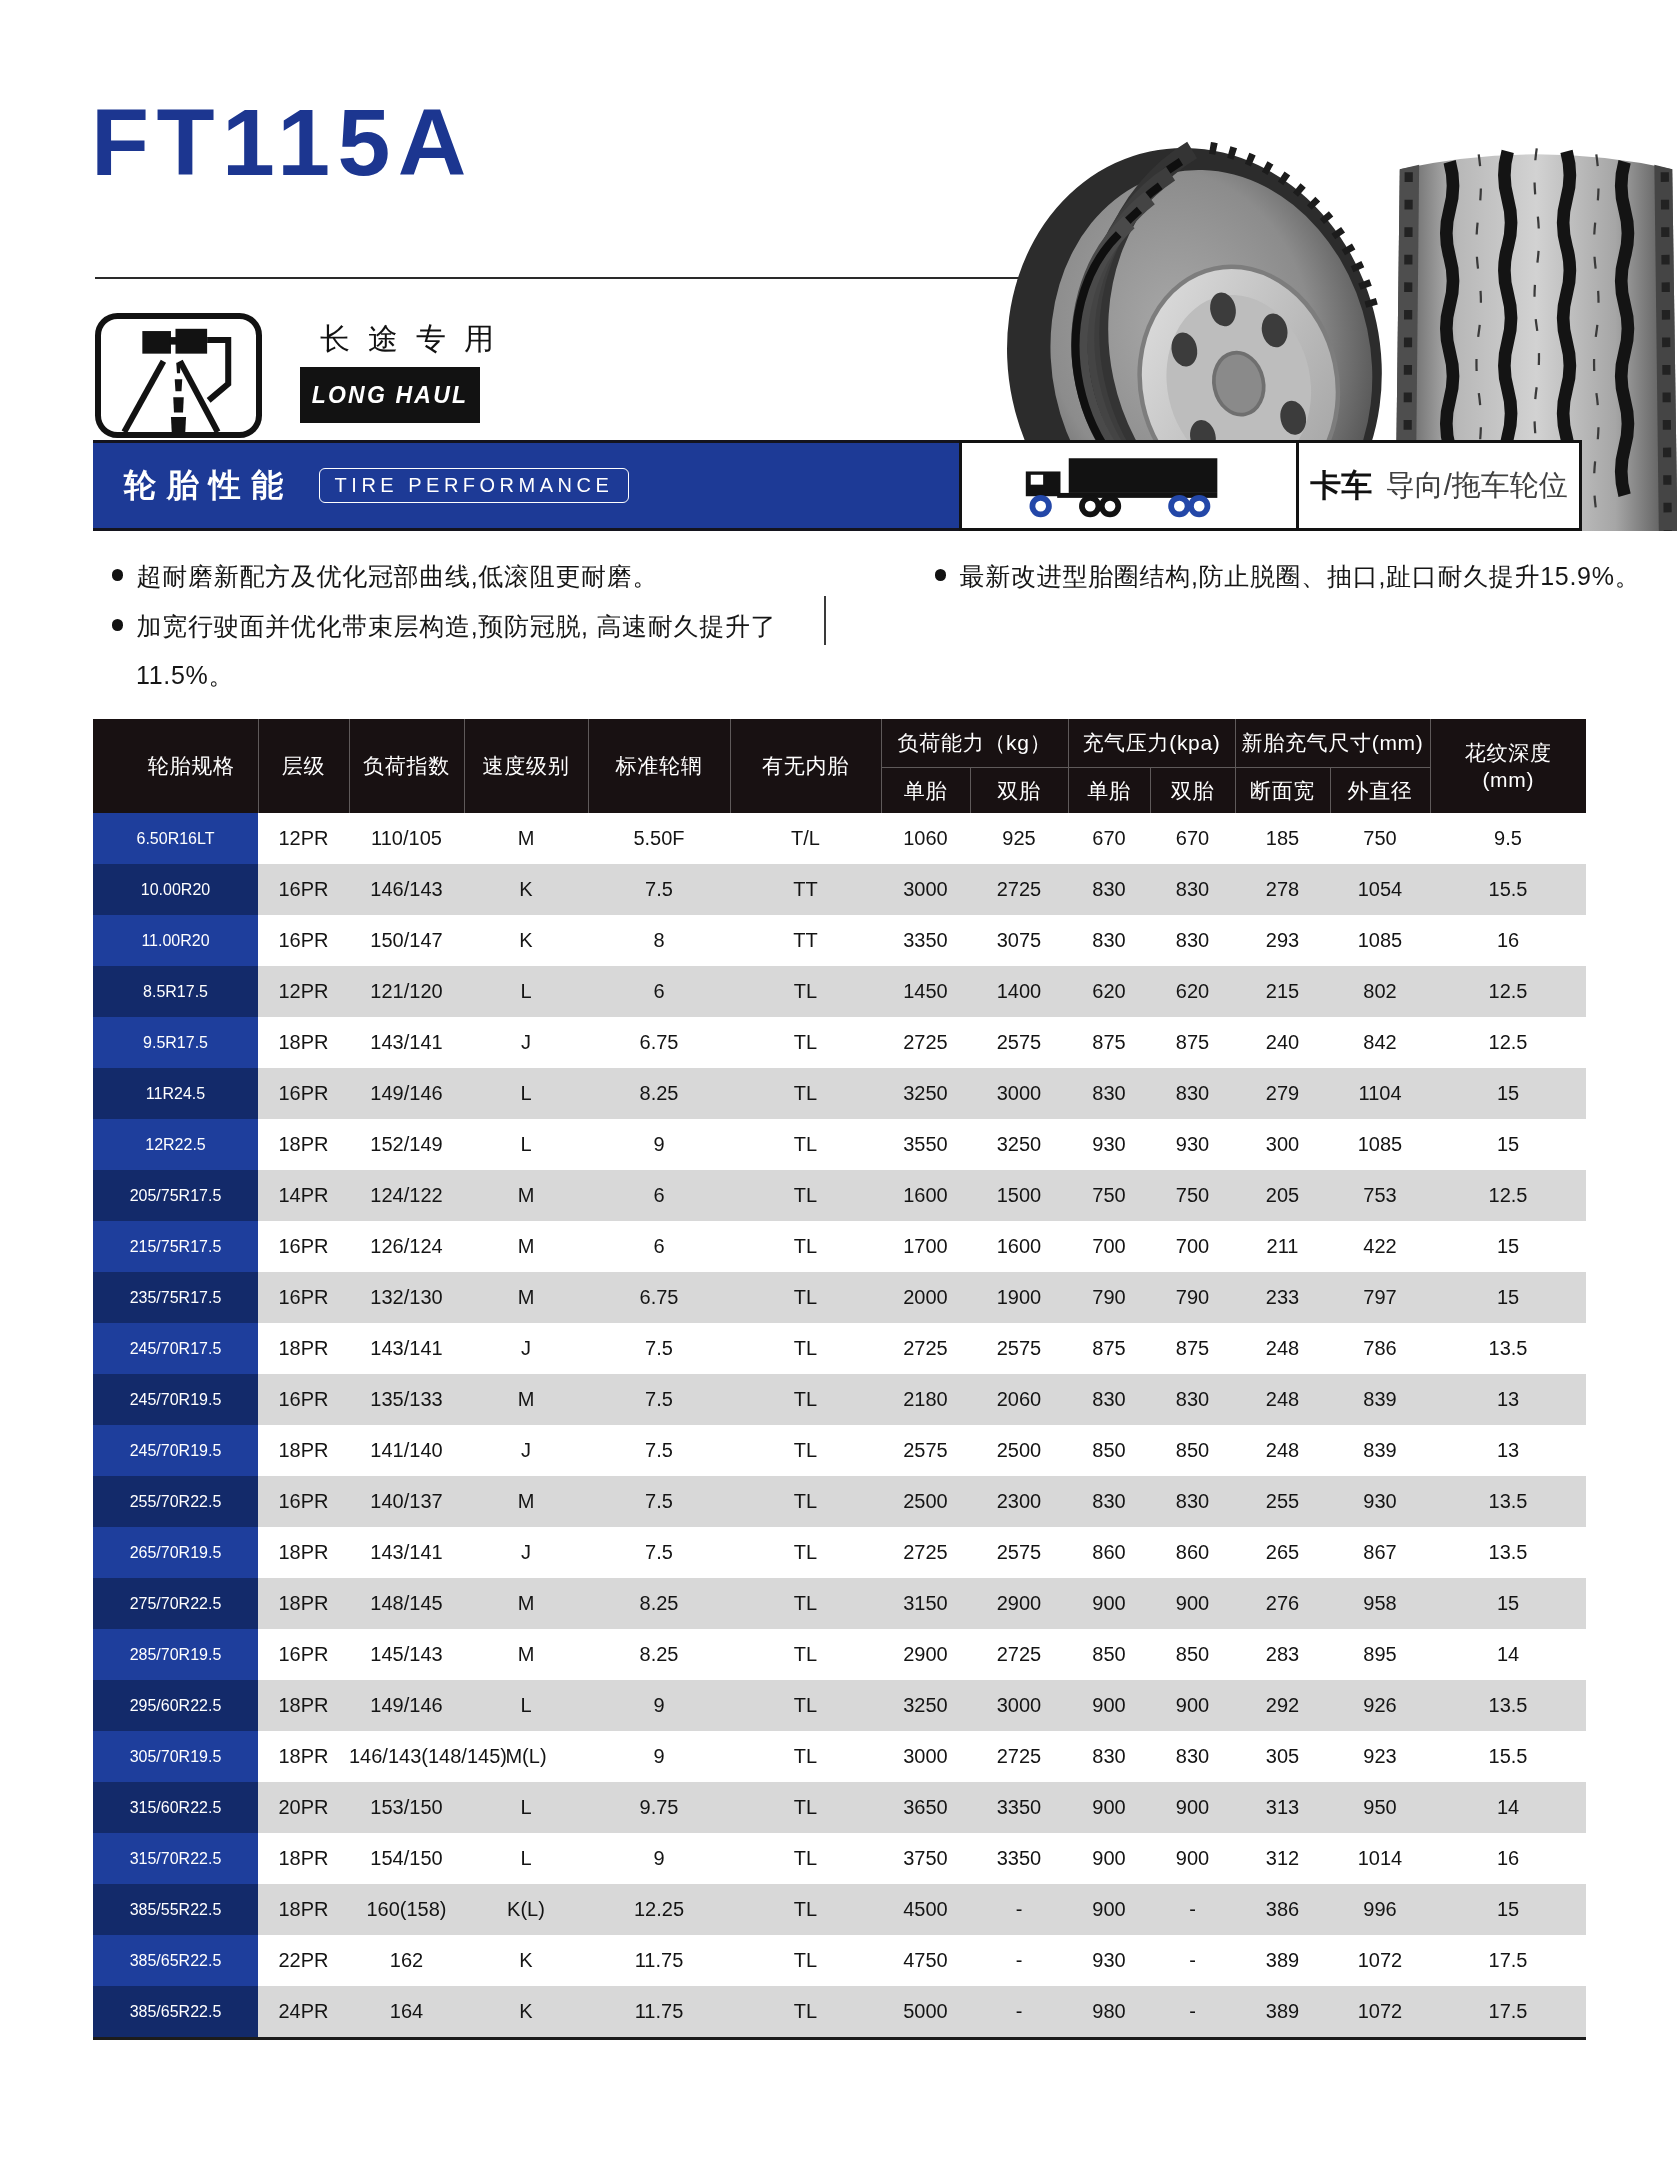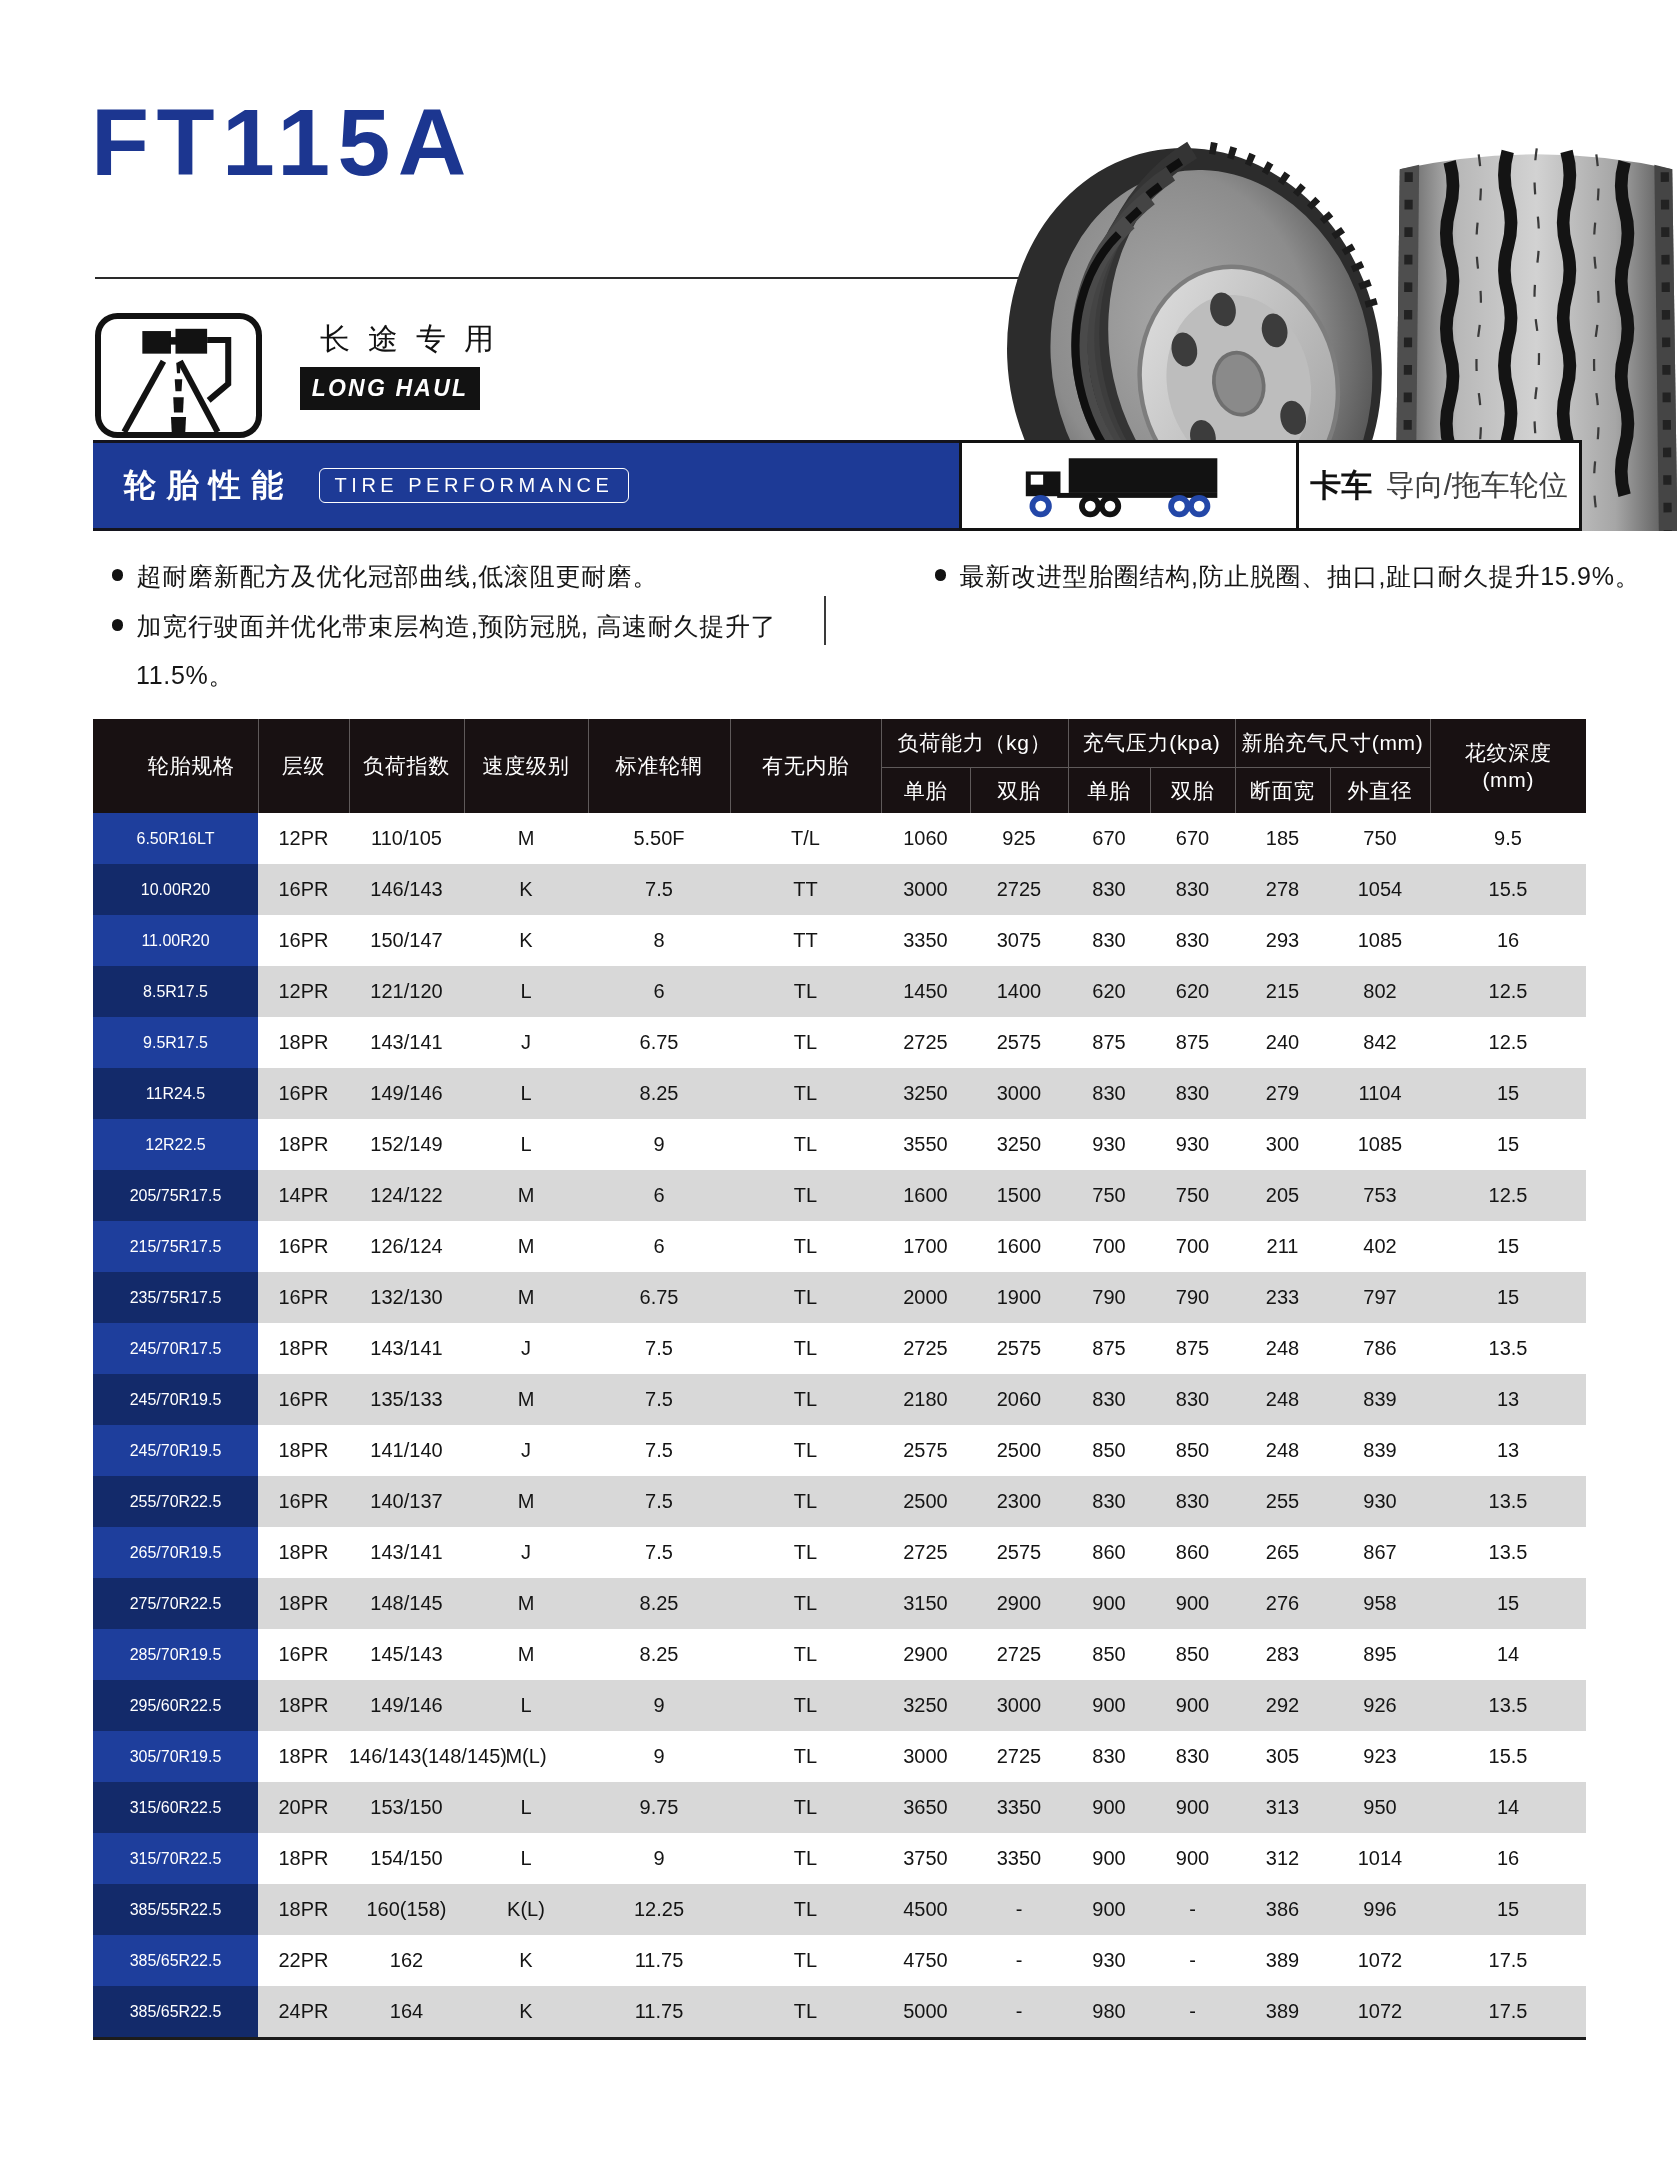--- a/index.html
+++ b/index.html
@@ -24,21 +24,21 @@
   .usage-iconbox{
     position:absolute;left:95px;top:313px;width:167px;height:125px;
     border:6px solid #121212;border-radius:22.4px;background:#fff;
     box-sizing:border-box;
   }
   .usage-cn{
     position:absolute;left:320px;top:319px;
     font-size:30px;color:#121212;letter-spacing:18px;font-weight:500;
   }
   .usage-en-box{
-    position:absolute;left:300px;top:367px;width:180px;height:43px;
+    position:absolute;left:300px;top:367px;width:180px;height:56px;
     background:#121212;color:#ffffff;
     display:flex;align-items:center;justify-content:center;
     font-size:23px;font-style:italic;font-weight:bold;letter-spacing:2.2px;
   }
   
   .tire-art{position:absolute;left:969px;top:71px;width:709px;height:460px;z-index:1;}
   
   .banner-blue{
     position:absolute;left:93px;top:440px;width:866px;height:91px;
     background:#1d3a96;z-index:2;box-sizing:border-box;
@@ -393,21 +393,21 @@
             <td>16PR</td>
             <td>126/124</td>
             <td>M</td>
             <td>6</td>
             <td>TL</td>
             <td>1700</td>
             <td>1600</td>
             <td>700</td>
             <td>700</td>
             <td>211</td>
-            <td>402</td>
+            <td>422</td>
             <td>15</td>
           </tr>
           <tr>
             <td>235/75R17.5</td>
             <td>16PR</td>
             <td>132/130</td>
             <td>M</td>
             <td>6.75</td>
             <td>TL</td>
             <td>2000</td>

